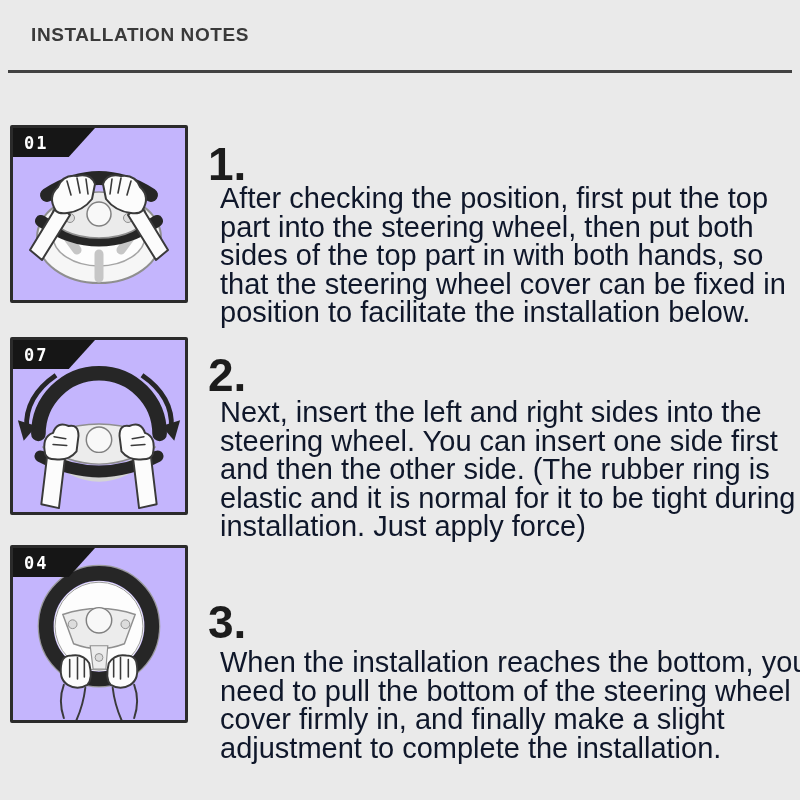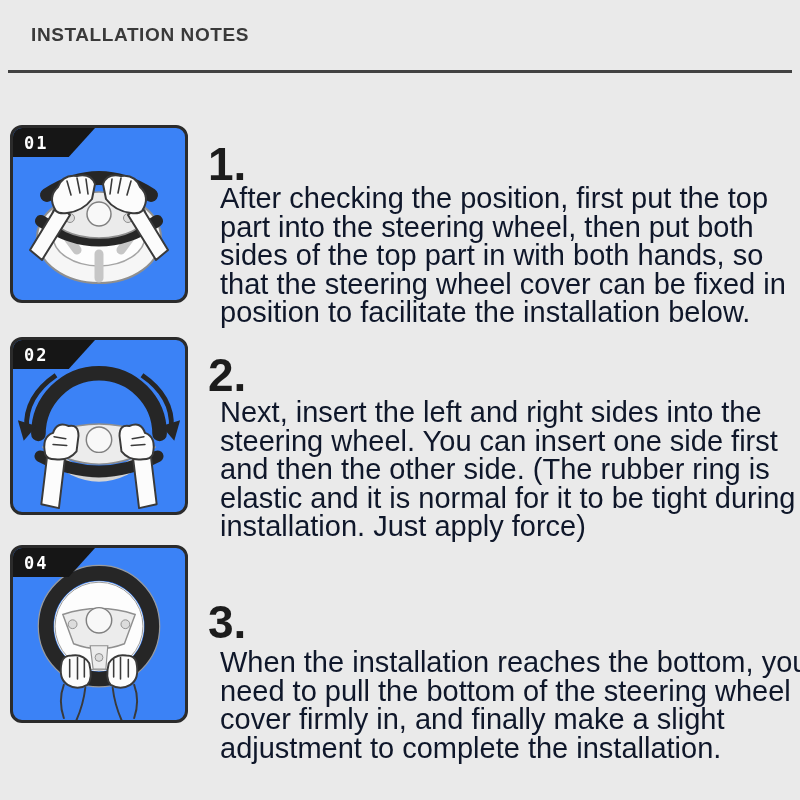--- a/index.html
+++ b/index.html
@@ -10,21 +10,21 @@
   }
   .page-title{
     position:absolute;top:24px;left:0;width:800px;text-align:left;
     font-size:19px;font-weight:bold;letter-spacing:.6px;color:#3a3a3a;margin-left:31px;
   }
   .divider{
     position:absolute;top:70px;left:8px;width:784px;height:3px;background:#424242;
   }
   .panel{
     position:absolute;left:10px;width:172px;height:172px;
-    background:#3b82f6;border:3px solid #2b2b2b;border-radius:12px;
+    background:#c4b5fd;border:3px solid #2b2b2b;border-radius:2px;
     overflow:hidden;
   }
   #panel-1{top:125px}
   #panel-2{top:337px}
   #panel-3{top:545px}
   .panel svg{position:absolute;left:0;top:0;width:100%;height:100%}
   .badge{
     position:absolute;top:0;left:0;width:82px;height:29px;
     background:#161616;color:#ffffff;
     clip-path:polygon(0 0,100% 0,68% 100%,0 100%);
@@ -82,21 +82,21 @@
       <path d="M45 76 L57 87 L29 132 L17 122 Z" fill="#fcfcfc" stroke="#3a3a3a" stroke-width="2" stroke-linejoin="round"></path>
       <path d="M43 83 Q34 69 45 59 Q50 46 64 48 Q78 45 82 56 L79 71 Q70 83 54 85 Q46 86 43 83 Z" fill="#fcfcfc" stroke="#3a3a3a" stroke-width="2" stroke-linejoin="round"></path>
       <path d="M54 53 L58 67 M64 50 L67 65 M73 51 L75 66" stroke="#3a3a3a" stroke-width="1.6" fill="none" stroke-linecap="round"></path>
     </g>
   </svg>
 </div>
 <div class="step-number" id="num-1">1.</div>
 <div class="step-desc" id="desc-1">After checking the position, first put the top part into the steering wheel, then put both sides of the top part in with both hands, so that the steering wheel cover can be fixed in position to facilitate the installation below.</div>
 
 <div class="panel" id="panel-2">
-  <div class="badge">02</div>
+  <div class="badge">07</div>
   <svg viewBox="0 0 172 176" aria-hidden="true">
 
     <path d="M32 112 Q86 166 140 112" fill="none" stroke="#d4d4d4" stroke-width="12"></path>
     <path d="M28 109 Q86 172 144 109" fill="none" stroke="#9a9a9a" stroke-width="1.5"></path>
 
     <path d="M44 93 Q86 79 128 93 L119 121 Q86 133 53 121 Z" fill="#ececec" stroke="#8f8f8f" stroke-width="1.5"></path>
     <circle cx="86" cy="102" r="13" fill="#f8f8f8" stroke="#808080" stroke-width="1.5"></circle>
     <circle cx="55" cy="102" r="4.5" fill="#dcdcdc" stroke="#8f8f8f" stroke-width="1"></circle>
     <circle cx="117" cy="102" r="4.5" fill="#dcdcdc" stroke="#8f8f8f" stroke-width="1"></circle>
 

